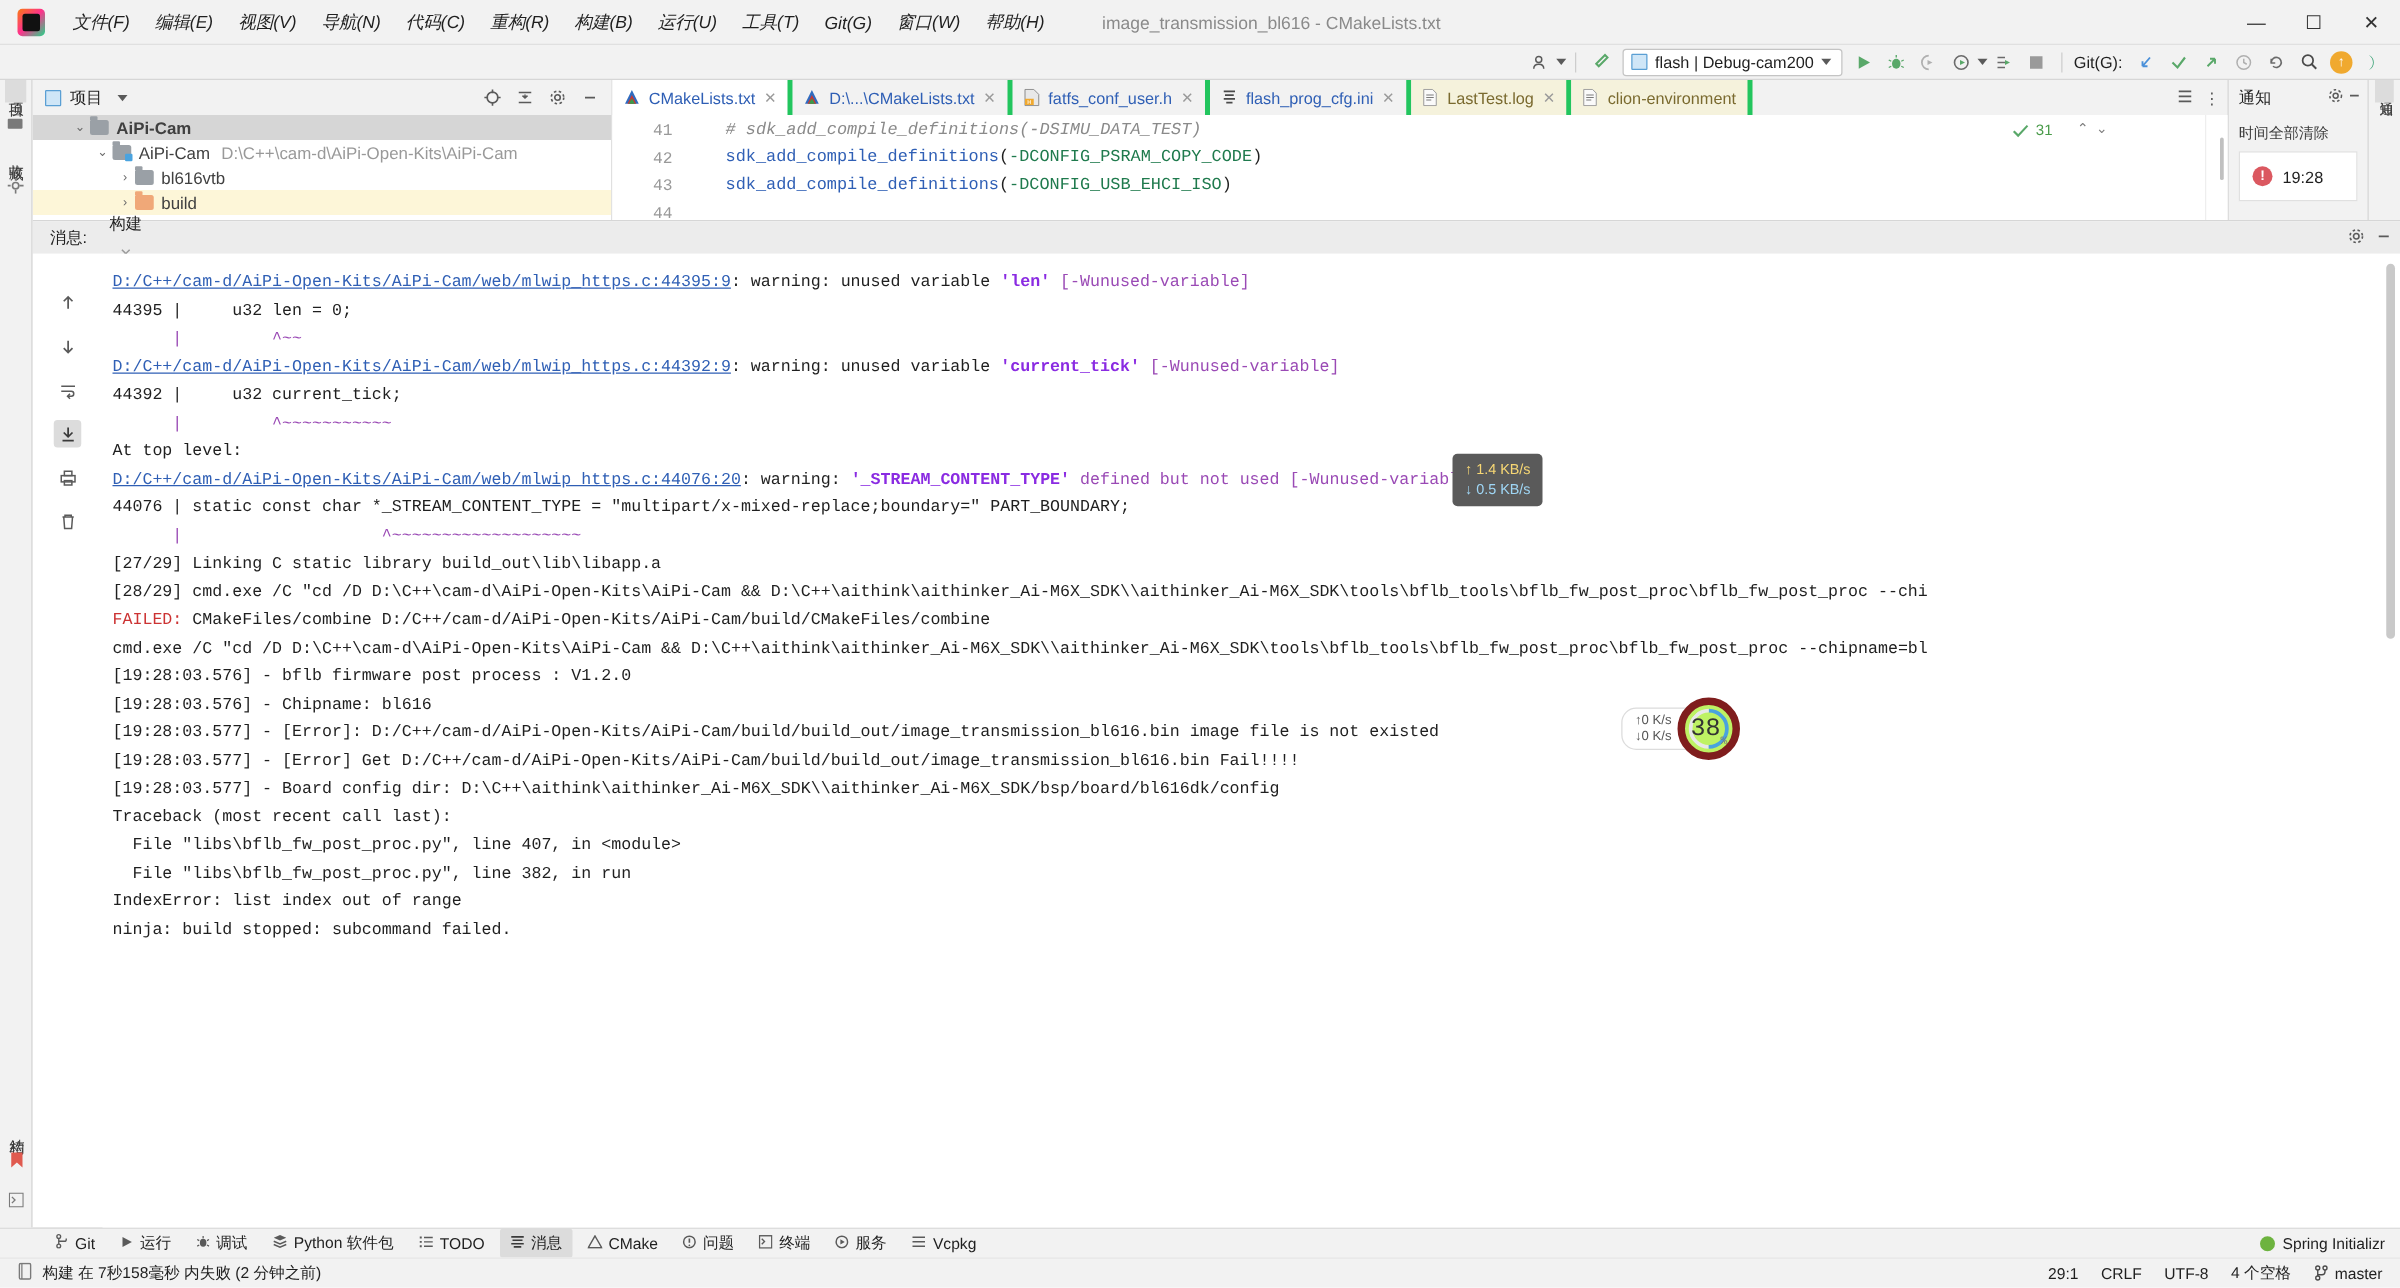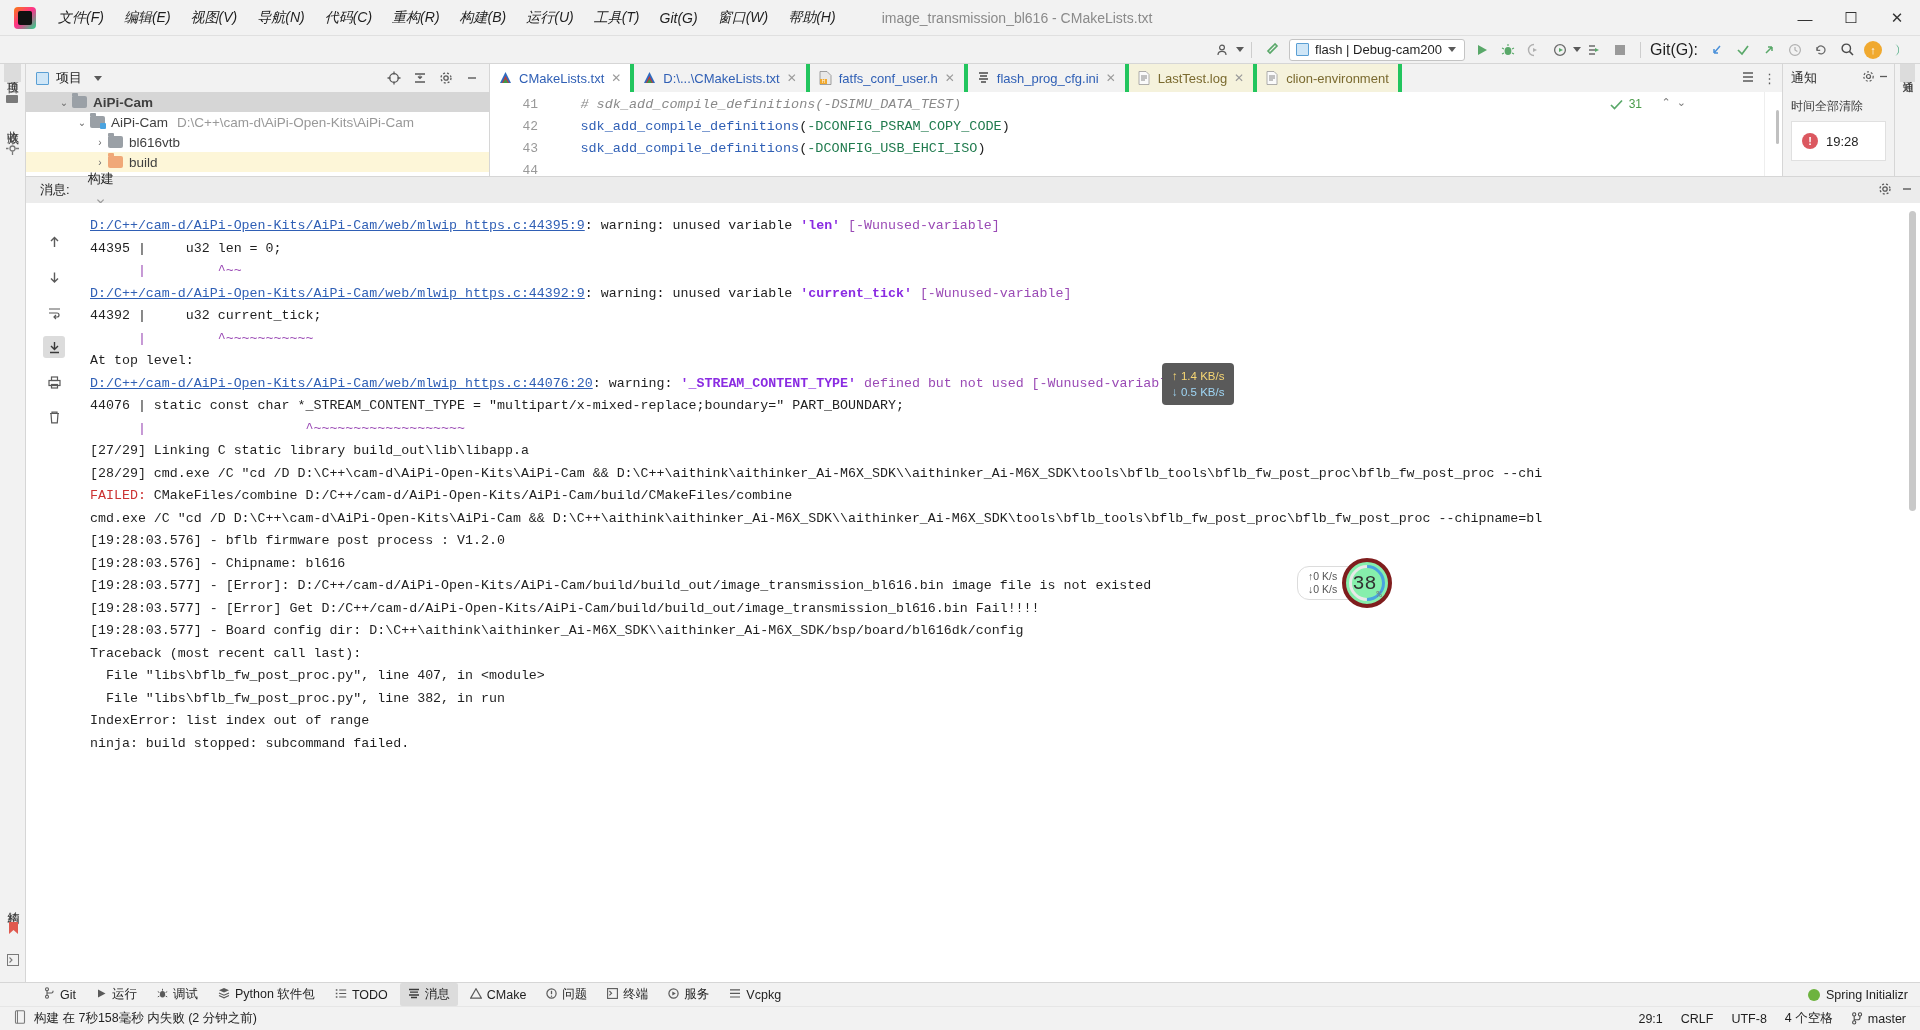--- a/index.html
+++ b/index.html
@@ -60,21 +60,21 @@
   .tb-btn { width:26px; height:24px; display:flex; align-items:center; justify-content:center; color:#5a5a5a; font-size:13px;}
   .tb-sep { width:1px; height:16px; background:#cdcdcd; margin:0 7px; }
   .runcfg {
     height:22px; display:flex; align-items:center; gap:6px;
     border:1px solid #c4c4c4; border-radius:3px; background:#fff;
     padding:0 8px 0 6px; margin:0 4px;
   }
   .runcfg-ico { width:13px;height:13px;border:1.5px solid #5a9fd4; background:#cfe6f7; border-radius:1px;}
   .runcfg-txt { font-size:13px; color:#1f1f1f; white-space:nowrap;}
   .caret { width:0;height:0;border-left:4px solid transparent;border-right:4px solid transparent;border-top:5px solid #5a5a5a;}
-  .git-label { font-size:16px; color:#1f1f1f; margin:0 6px 0 2px;}
+  .git-label { font-size:13px; color:#1f1f1f; margin:0 6px 0 2px;}
   .upd-circle { width:18px;height:18px;border-radius:50%;background:#f0a92f;display:flex;align-items:center;justify-content:center;color:#fff;font-size:11px;}
 
   
   .body-row { flex:1; display:flex; min-height:0; }
 
   
   .leftstrip {
     width:26px; background:#f2f2f2; border-right:1px solid #d6d6d6;
     display:flex; flex-direction:column; align-items:center; flex:none; position:relative;
   }
@@ -193,22 +193,22 @@
   .netbadge .dn { color:#9fd6f5; }
   .ring-widget {
     position:absolute; display:flex; align-items:center; gap:0;
   }
   .ring-pill {
     background:#fff; border:1px solid #dcdcdc; border-radius:12px;
     padding:3px 26px 3px 10px; font-size:10.5px; color:#555; line-height:13px;
     font-family:"Liberation Sans", sans-serif;
   }
   .ring {
-    width:50px;height:50px;border-radius:50%;background:#86efac;
-    border:4px solid #7f1d1d; display:flex; align-items:center; justify-content:center;
+    width:50px;height:50px;border-radius:50%;background:#bef264;
+    border:6px solid #7f1d1d; display:flex; align-items:center; justify-content:center;
     margin-left:-22px; position:relative;
   }
   .ring::after{
     content:""; position:absolute; inset:3px; border-radius:50%;
     border:3px solid #e8e8e8; border-top-color:#4aa3df; border-right-color:#4aa3df;
     transform: rotate(45deg);
   }
   .ring-num { font-size:20px; color:#333; font-weight:500; z-index:1;}
   .ring-pct { font-size:9px; color:#777; align-self:flex-end; margin-bottom:4px; z-index:1;}
 

